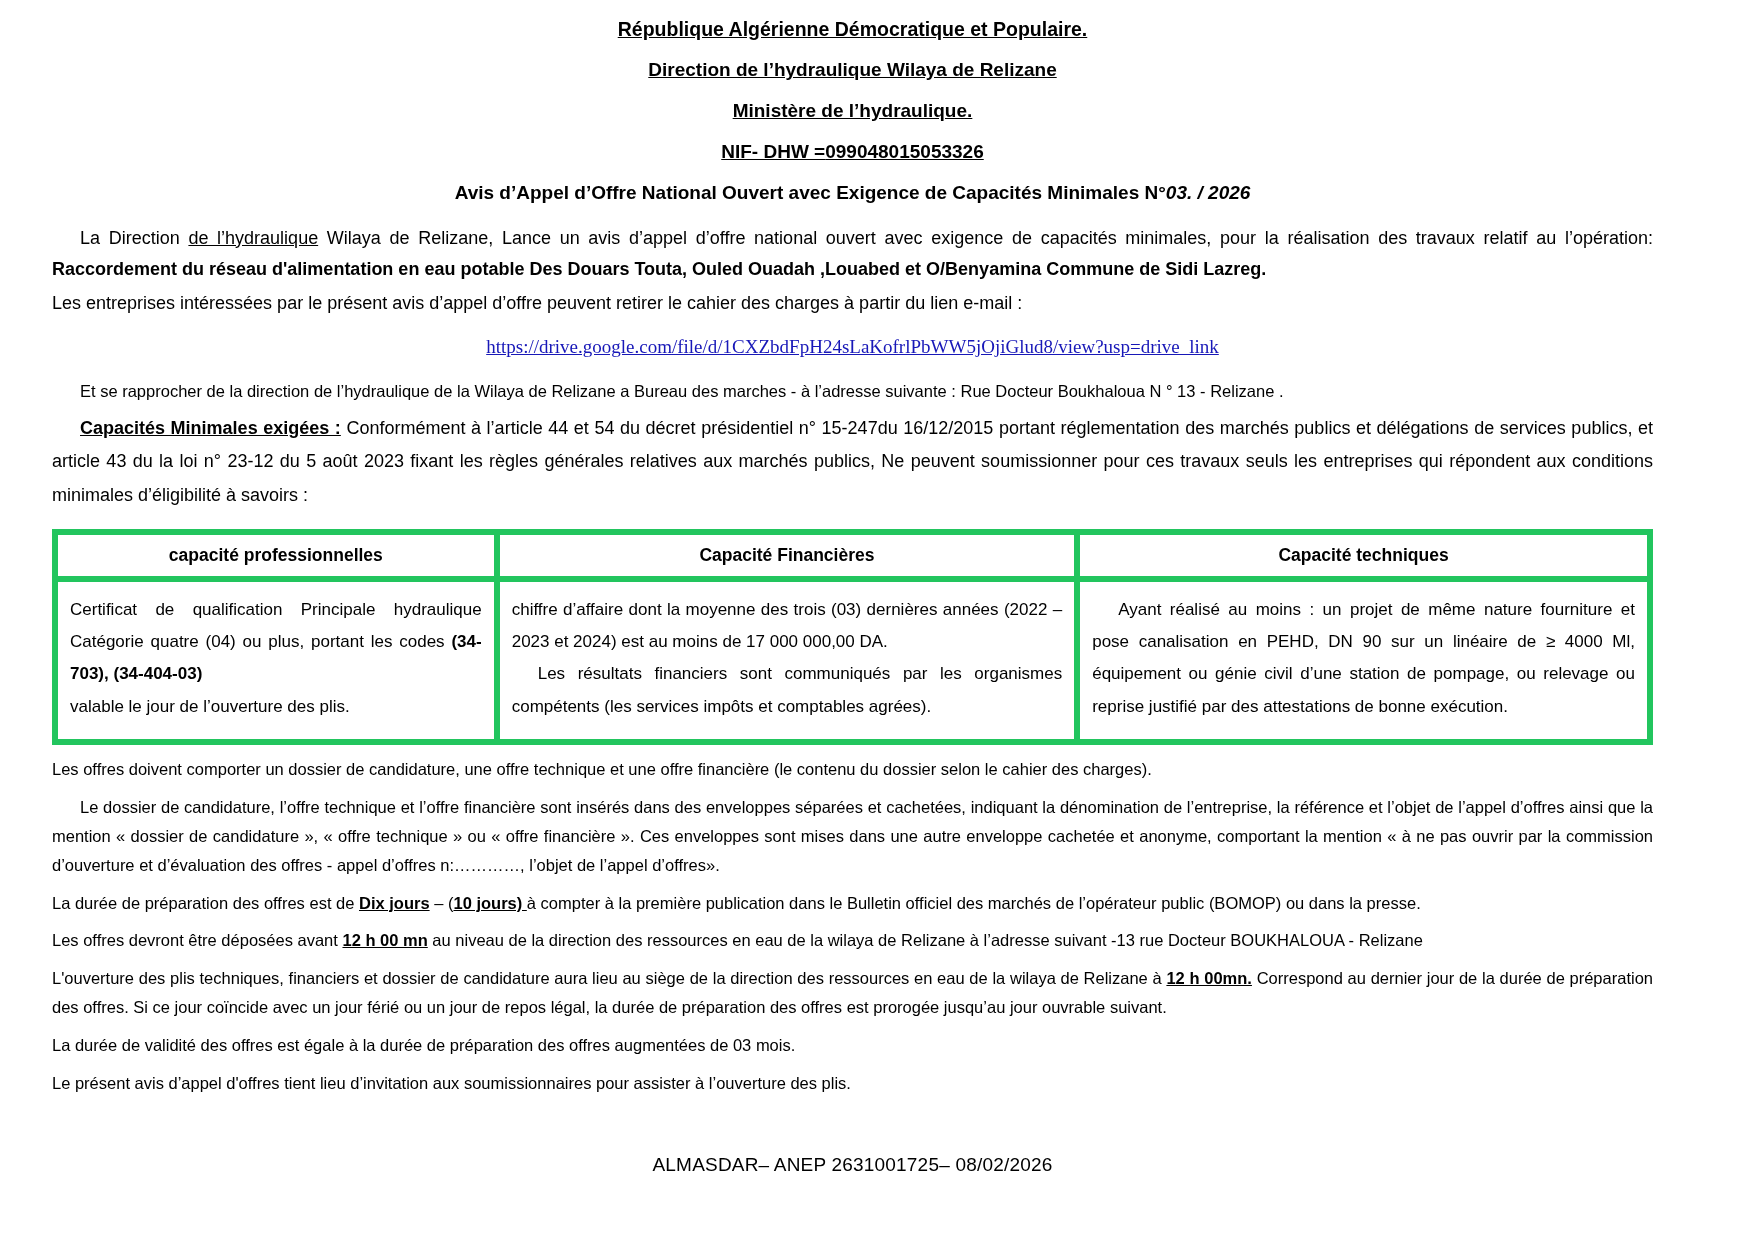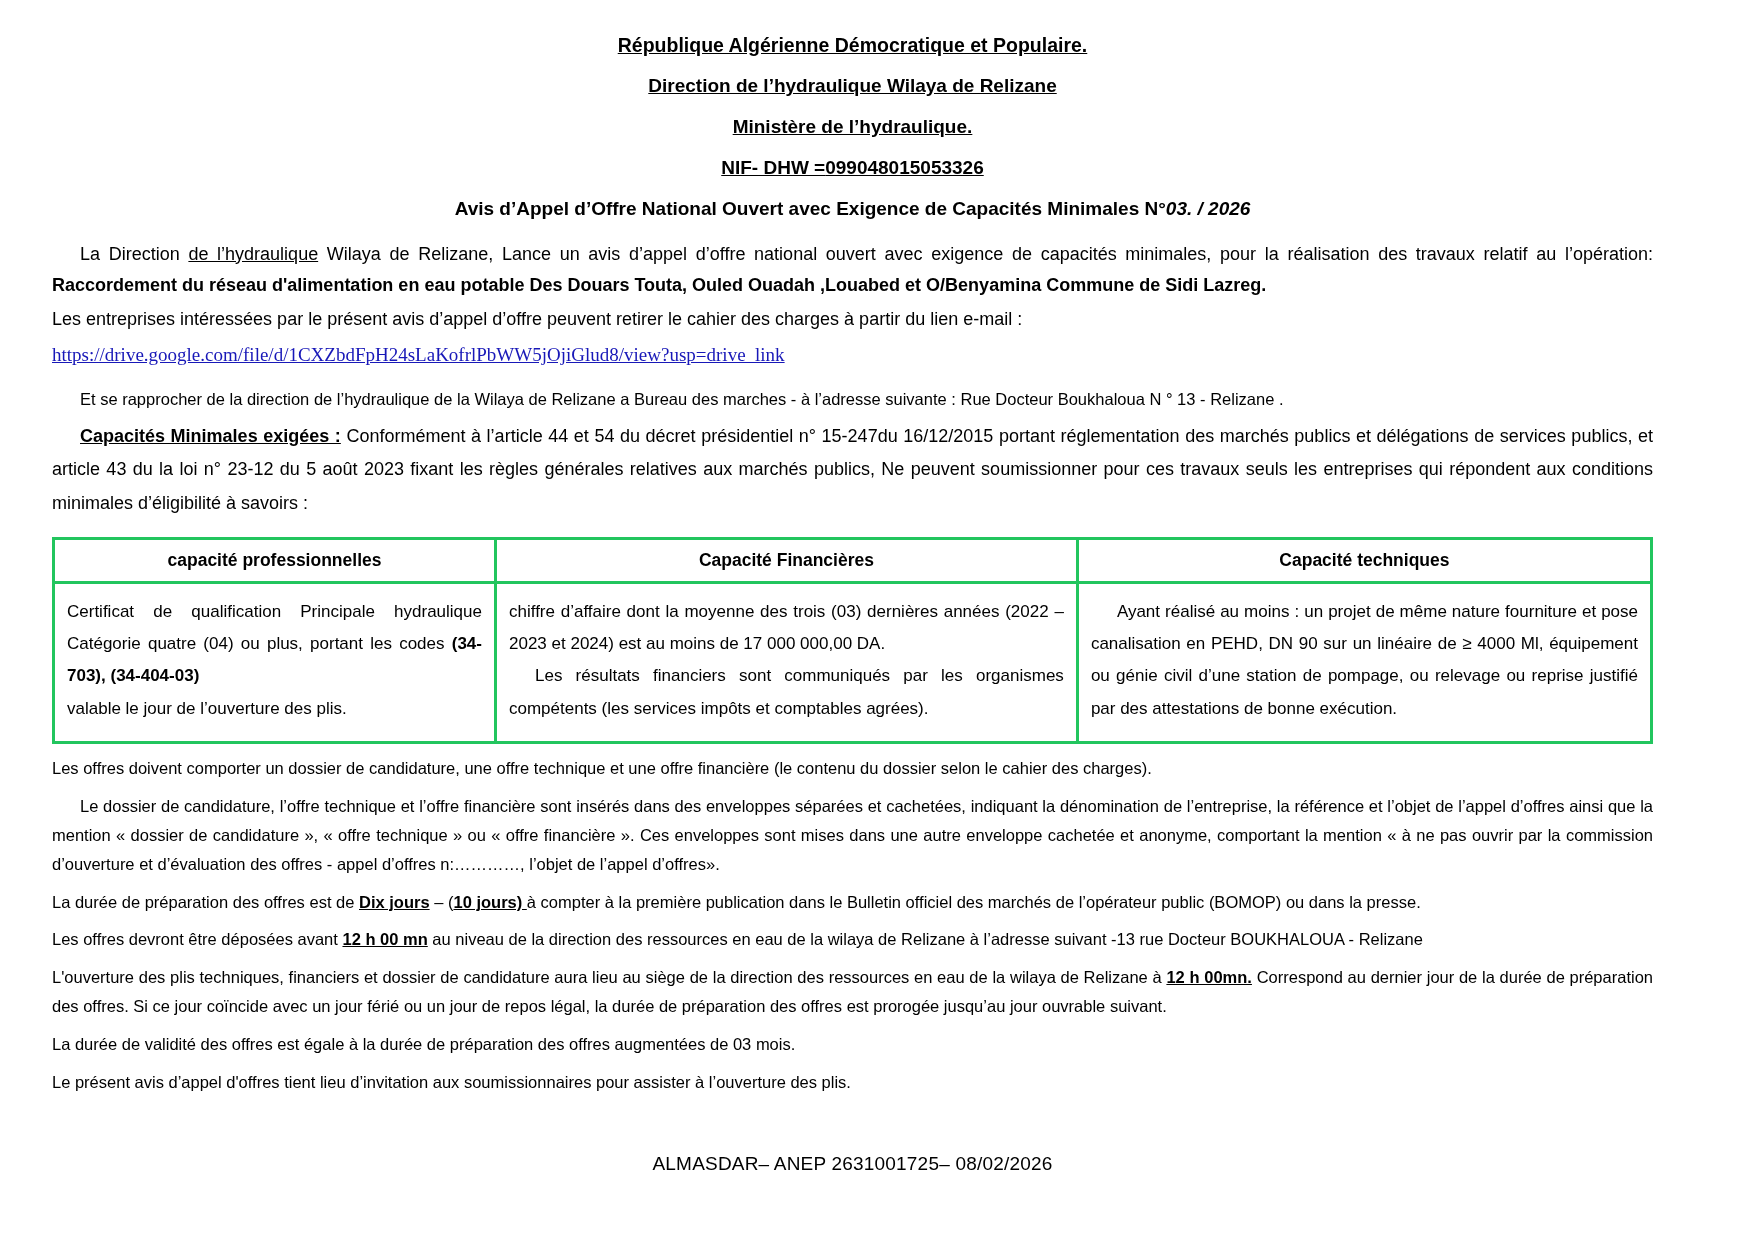--- a/index.html
+++ b/index.html
@@ -9,21 +9,21 @@
   }
   body {
     width: 1755px;
     min-height: 1241px;
     font-family: "Liberation Sans", sans-serif;
     color: #000000;
     font-size: 17.5px;
     position: relative;
   }
   .page {
-    padding: 34px 52px 20px 52px;
+    padding: 18px 52px 20px 52px;
     box-sizing: border-box;
     width: 1705px;
   }
   .hdr {
     text-align: center;
     font-weight: bold;
     margin: 0 0 18px 0;
     line-height: 1.2;
   }
   .hdr span.u {
@@ -45,31 +45,31 @@
   .p-intro { margin-bottom: 2px; }
   .bold { font-weight: bold; }
   .u { text-decoration: underline; }
   .link {
     color: #1818b8;
     text-decoration: underline;
     font-family: "Liberation Serif", serif;
     font-size: 19px;
     word-break: break-all;
   }
-  .p-link { margin: 6px 0 16px 0; line-height: 1.5; }
+  .p-link { margin: 14px 0 16px 0; line-height: 1.5; text-align: center; }
   .p-rapprocher { font-size: 16.5px; margin: 0 0 8px 0; line-height: 1.6; }
   .p-cap { line-height: 1.85; margin-bottom: 17px; }
   table.caps {
     width: 100%;
     border-collapse: collapse;
     margin: 8px 0 10px 0;
     table-layout: fixed;
   }
   table.caps th, table.caps td {
-    border: 3px solid #22c55e;
+    border: 6px solid #22c55e;
     vertical-align: top;
     padding: 8px 10px;
     margin-left: 45px;
   }
   table.caps th {
     text-align: center;
     font-weight: bold;
     font-size: 17.5px;
     padding: 10px 6px;
   }

